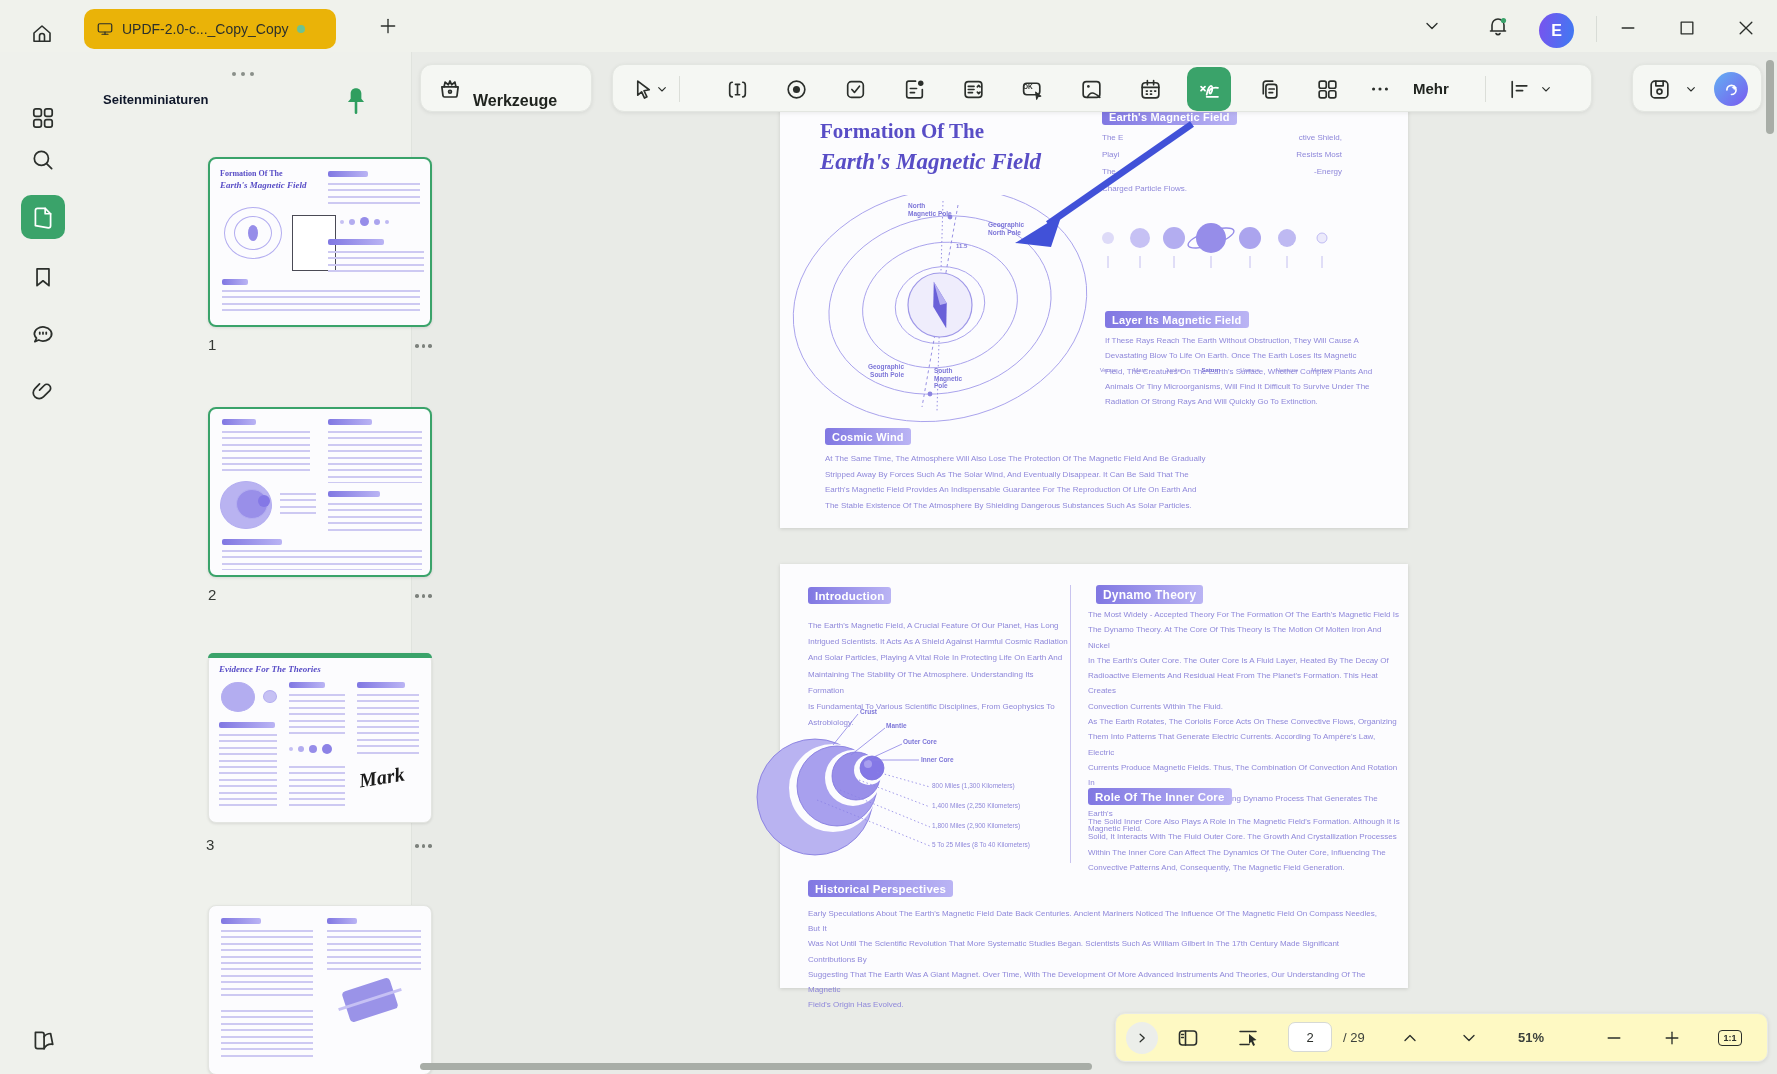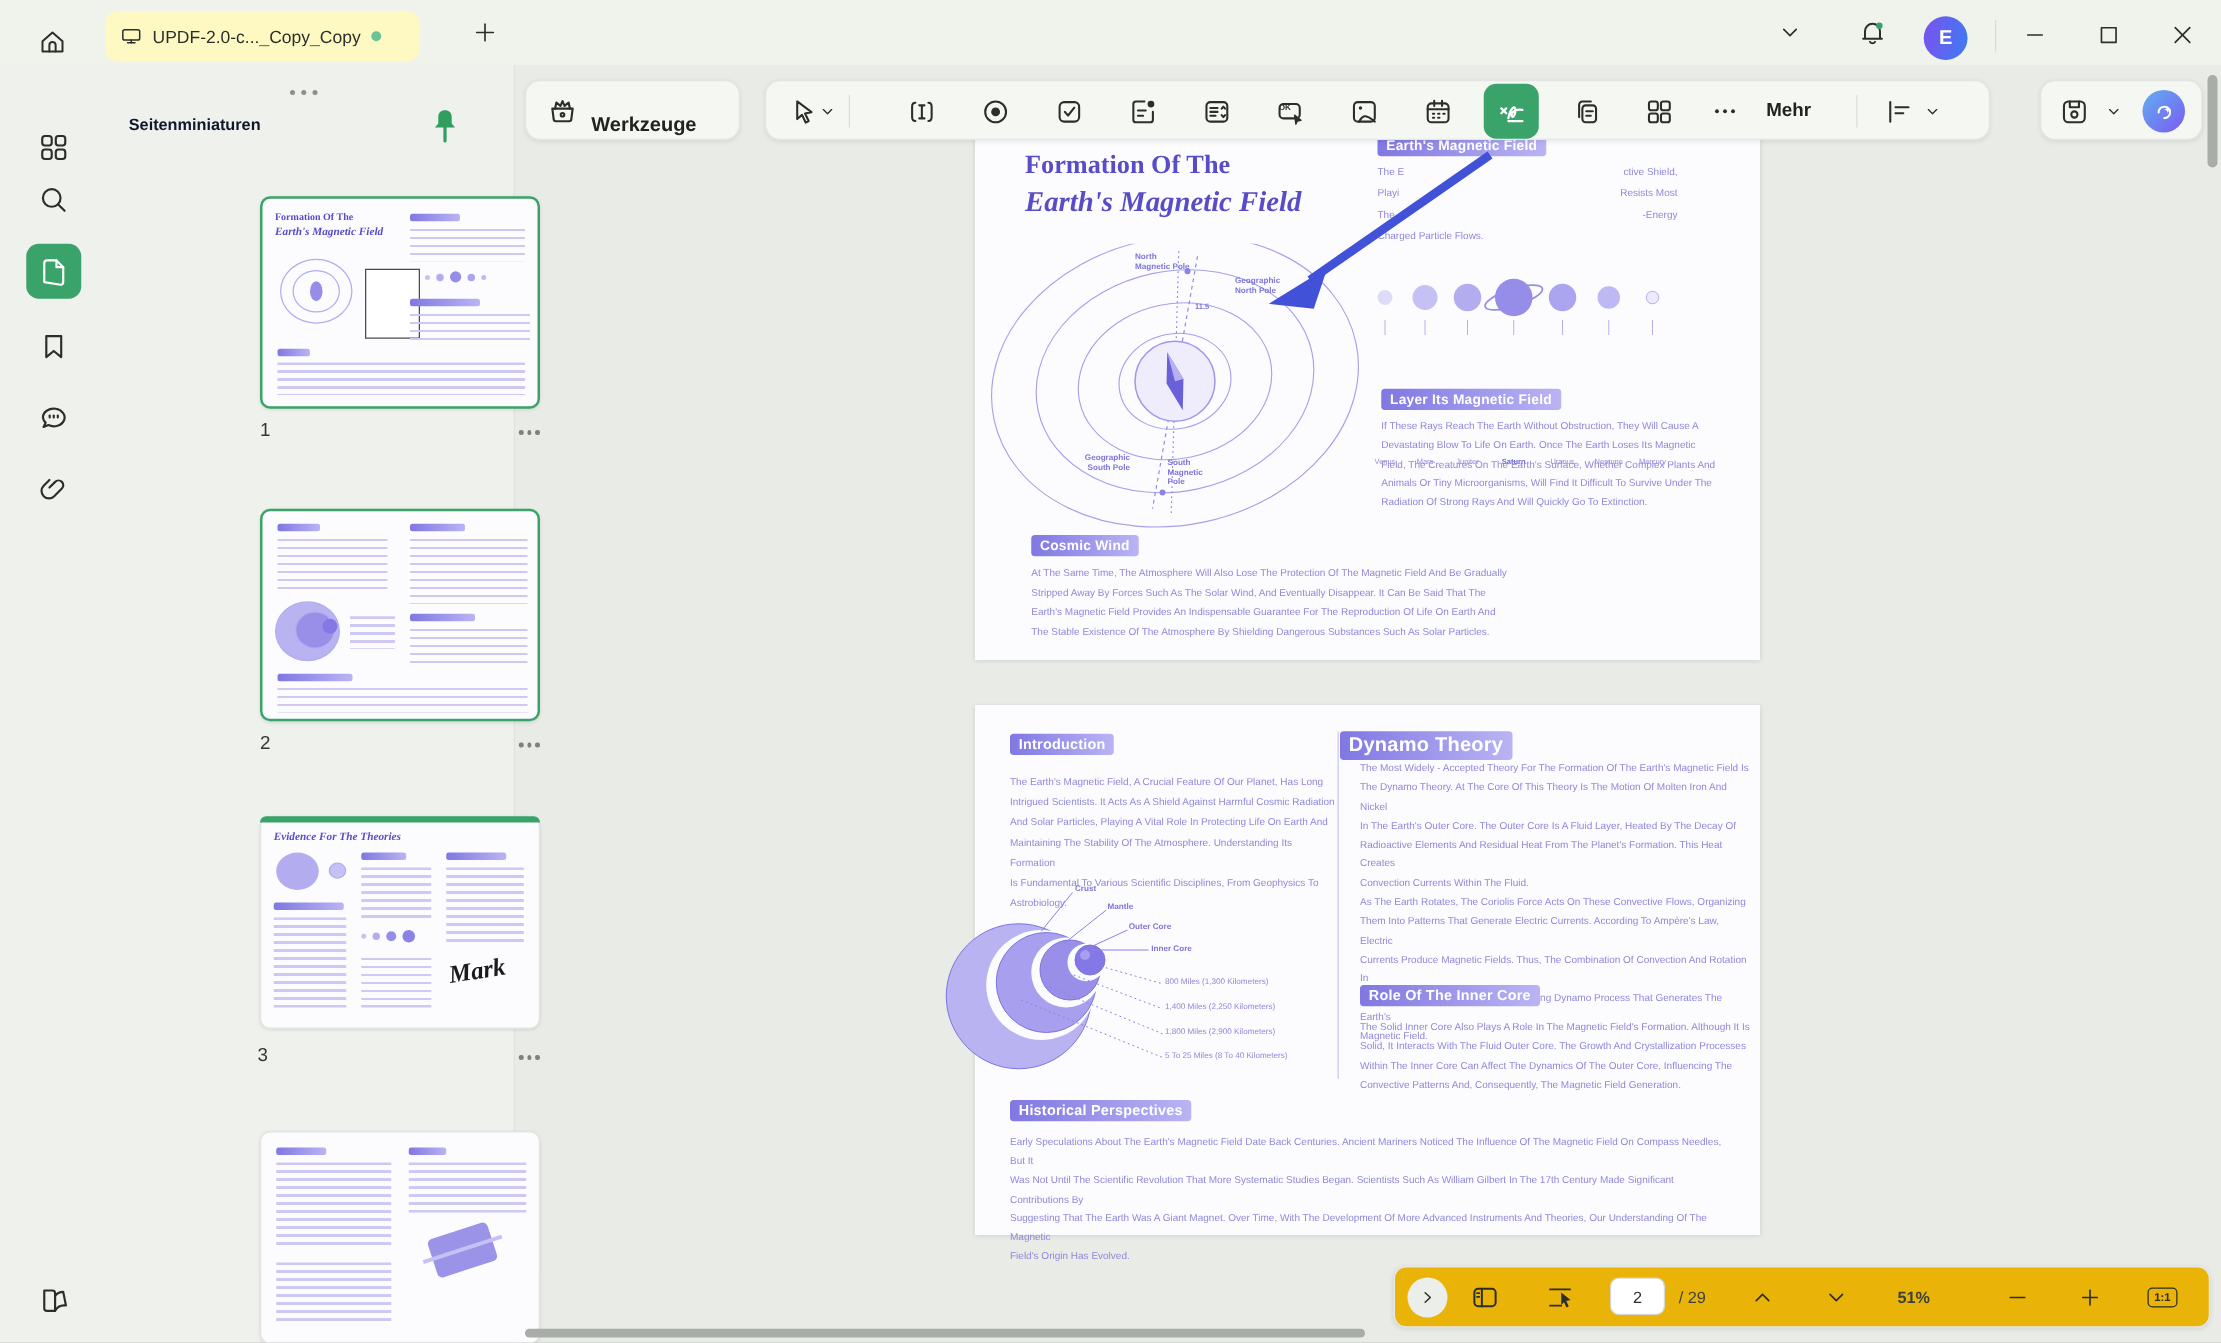--- a/index.html
+++ b/index.html
@@ -5,21 +5,21 @@
   html,body{margin:0;padding:0;background:#c9ccc8;}
   #app{position:relative;width:1777px;height:1074px;overflow:hidden;background:#e9ebe7;
        font-family:"Liberation Sans",sans-serif;color:#2b2f2b;}
   .abs{position:absolute;}
   svg{display:block;}
   .ico{stroke:#2b2f2b;fill:none;stroke-width:1.6;stroke-linecap:round;stroke-linejoin:round;}
 
   
   .titlebar{left:0;top:0;width:1777px;height:52px;background:#f0f2ec;}
   .home-btn{left:24px;top:16px;width:36px;height:36px;border-radius:9px;display:flex;align-items:center;justify-content:center;}
-  .doc-tab{left:84px;top:9px;width:252px;height:40px;background:#fef9c3;border-radius:10px;
+  .doc-tab{left:84px;top:9px;width:252px;height:40px;background:#eab308;border-radius:10px;
            display:flex;align-items:center;gap:8px;padding:0 12px;box-sizing:border-box;}
   .doc-tab .t{font-size:14px;color:#2c302c;white-space:nowrap;overflow:hidden;}
   .unsaved-dot{width:8px;height:8px;border-radius:50%;background:#6cc392;flex:0 0 auto;}
   .winglyph{display:flex;align-items:center;justify-content:center;width:32px;height:32px;}
   .avatar{left:1539px;top:13px;width:35px;height:35px;border-radius:50%;
           background:linear-gradient(100deg,#7a52ee,#3e7bf2);color:#fff;font-weight:bold;font-size:16px;
           display:flex;align-items:center;justify-content:center;}
 
   
   .rail{left:0;top:52px;width:85px;height:1022px;background:#eff1ec;}
@@ -76,21 +76,21 @@
   
   .sel-frame{left:993px;top:241px;width:114px;height:148px;border:1.5px solid #2f9e63;box-sizing:border-box;z-index:12;}
   .handle{position:absolute;width:13px;height:13px;border-radius:50%;background:#2f9e63;}
   .formfield{position:absolute;left:10px;top:13px;width:94px;height:122px;border:1.2px solid #3c3c4c;box-sizing:border-box;}
   .sign-banner{position:absolute;left:0;top:0;right:0;height:27px;background:#f58f8f;color:#fff;font-size:12.5px;
                display:flex;align-items:center;justify-content:center;}
   .sign-fold{position:absolute;right:0;top:0;width:0;height:0;border-top:9px solid #3c3c4c;border-left:9px solid transparent;}
   .sign-area{position:absolute;left:0;top:27px;right:0;bottom:0;background:rgba(198,205,238,.82);}
 
   
-  .statusbar{left:1115px;top:1013px;width:653px;height:49px;background:#eab308;border:1px solid #e8eae6;
+  .statusbar{left:1115px;top:1013px;width:653px;height:49px;background:#fef9c3;border:1px solid #e8eae6;
              border-radius:10px;box-shadow:0 1px 4px rgba(0,0,0,.10);box-sizing:border-box;z-index:30;}
   .sbtn{position:absolute;top:8px;width:32px;height:32px;display:flex;align-items:center;justify-content:center;border-radius:8px;}
   .page-input{position:absolute;left:1288px;top:1022px;width:44px;height:30px;border:1px solid #d6d9d5;border-radius:7px;
               text-align:center;font-size:13px;color:#2b2f2b;background:#fff;box-sizing:border-box;font-family:"Liberation Sans",sans-serif;z-index:31;}
   .sbtext{font-size:13px;color:#3c413c;}
   .hscroll{left:420px;top:1063px;width:672px;height:7px;border-radius:4px;background:#a8ada7;z-index:29;}
   .vscroll{left:1766px;top:60px;width:8px;height:74px;border-radius:4px;background:#a8ada7;z-index:29;}
 </style>
 </head>
 <body>
@@ -192,21 +192,21 @@
     <div class="abs chip" style="left:28px;top:23px;font-size:11.5px;">Introduction</div>
     <div class="abs body8" style="left:28px;top:54px;width:262px;line-height:16.2px;">The Earth's Magnetic Field, A Crucial Feature Of Our Planet, Has Long
 Intrigued Scientists. It Acts As A Shield Against Harmful Cosmic Radiation
 And Solar Particles, Playing A Vital Role In Protecting Life On Earth And
 Maintaining The Stability Of The Atmosphere. Understanding Its Formation
 Is Fundamental To Various Scientific Disciplines, From Geophysics To
 Astrobiology.</div>
 
     <div class="abs" style="left:290px;top:21px;width:1px;height:278px;background:#c9c4ef;"></div>
 
-    <div class="abs chip" style="left:292px;top:21px;font-size:16px;">Dynamo Theory</div>
+    <div class="abs chip" style="left:316px;top:21px;font-size:12px;">Dynamo Theory</div>
     <div class="abs body8" style="left:308px;top:43px;width:312px;">The Most Widely - Accepted Theory For The Formation Of The Earth's Magnetic Field Is
 The Dynamo Theory. At The Core Of This Theory Is The Motion Of Molten Iron And Nickel
 In The Earth's Outer Core. The Outer Core Is A Fluid Layer, Heated By The Decay Of
 Radioactive Elements And Residual Heat From The Planet's Formation. This Heat Creates
 Convection Currents Within The Fluid.
 As The Earth Rotates, The Coriolis Force Acts On These Convective Flows, Organizing
 Them Into Patterns That Generate Electric Currents. According To Ampère's Law, Electric
 Currents Produce Magnetic Fields. Thus, The Combination Of Convection And Rotation In
 The Outer Core Creates A Self - Sustaining Dynamo Process That Generates The Earth's
 Magnetic Field.</div>

